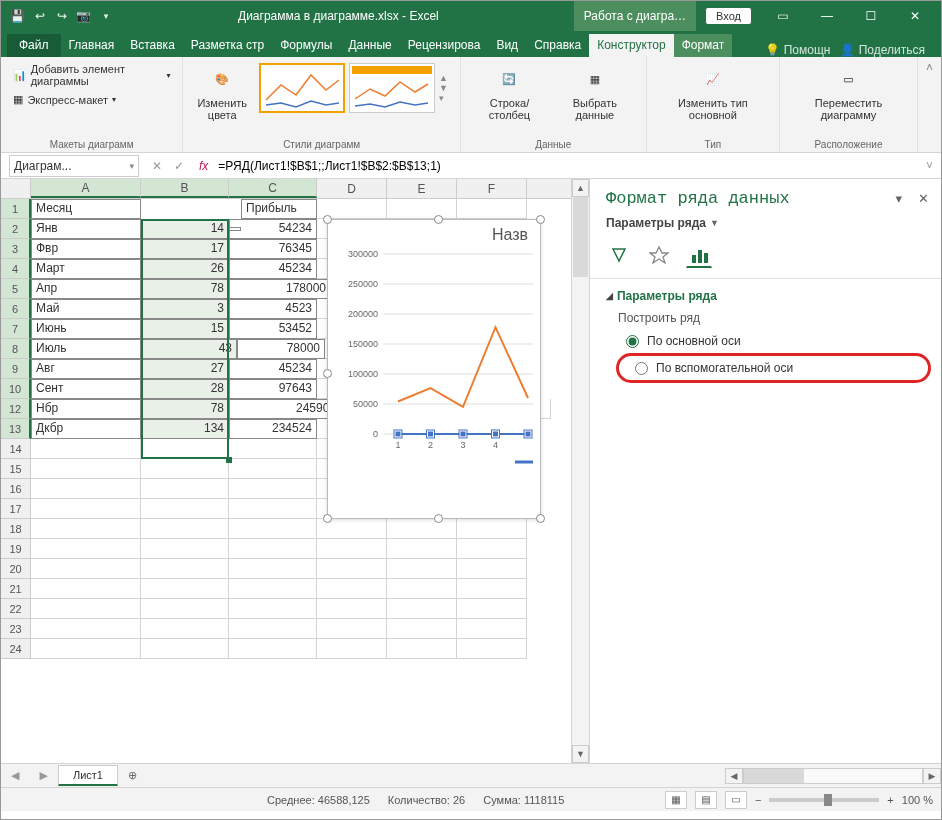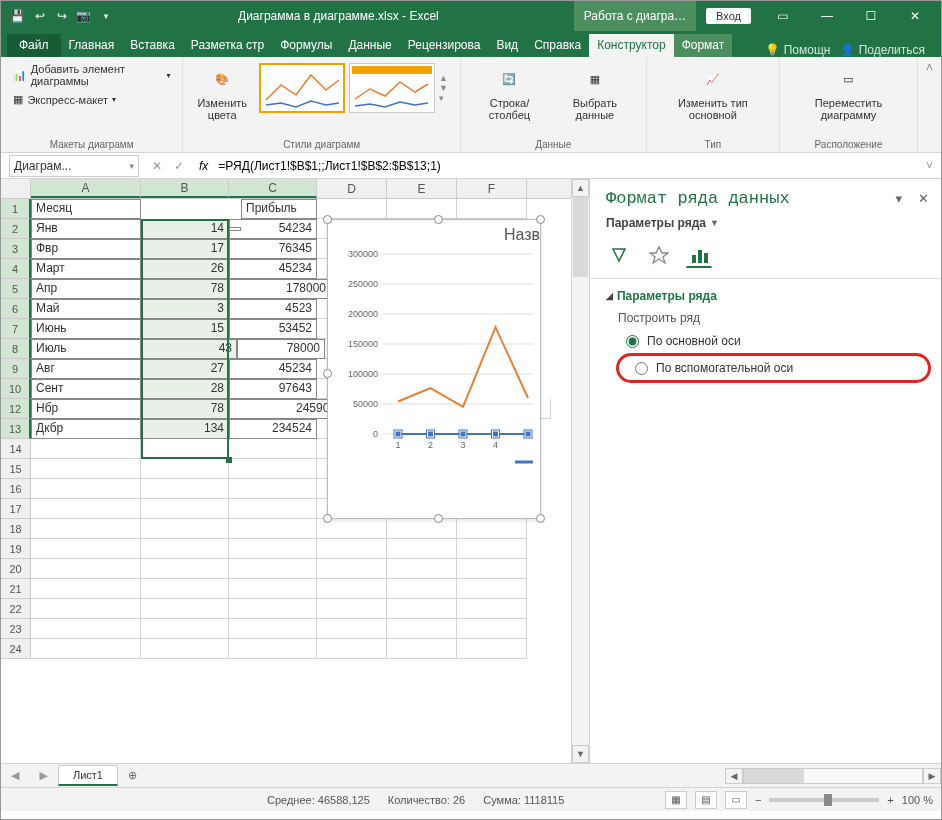--- a/index.html
+++ b/index.html
@@ -32,21 +32,21 @@
   .ribbon-btn-lg .icon-box{width:32px;height:32px; display:flex;align-items:center;justify-content:center;}
   .ribbon-btn-sm { display:flex; align-items:center; gap:4px; font-size:11px; padding:2px 2px;}
   .chart-style-thumb{width:86px;height:50px;border:1px solid #ccc;background:#fff;display:inline-block;margin:2px;position:relative;overflow:hidden;}
   .chart-style-thumb.sel{border:2px solid #f2a100;}
   
   
   .formula-row { height:26px; border-bottom:1px solid #d4d4d4; display:flex; align-items:center; background:#fff;}
   .name-box { width:130px; border:1px solid #ccc; height:22px; margin:2px 4px 2px 8px; display:flex; align-items:center; padding:0 4px; font-size:12px; justify-content:space-between;}
   .fx-buttons { display:flex; gap:2px; padding:0 4px; color:#999;}
   .fx-buttons span{width:20px;text-align:center;}
-  .fx-label { font-style:italic; color:#000000; padding:0 6px;}
+  .fx-label { font-style:italic; color:#be185d; padding:0 6px;}
   .formula-input { flex:1; border:none; height:22px; font-size:12px; padding:0 4px; outline:none;}
   .fx-expand{padding:0 8px;color:#999;}
   
   
   .main { display:flex; height:584px; }
   
   
   .grid-wrap { flex:1; display:flex; flex-direction:column; position:relative; overflow:hidden;}
   .grid-headers { display:flex; height:20px; background:#f0f0f0; border-bottom:1px solid #ccc;}
   .row-hdr-corner{width:30px;border-right:1px solid #ccc;background:#f0f0f0;}
@@ -61,21 +61,21 @@
   .cell.sel-range{background:#e8f0e8;}
   .cell.num{text-align:right;}
   
   
   .sel-marquee{position:absolute;border:2px solid #217346;pointer-events:none;}
   .sel-handle{position:absolute;width:6px;height:6px;background:#217346;pointer-events:none;}
   
   
   .chart-embed{position:absolute;background:#fff;border:1px solid #bbb;box-shadow:0 1px 4px rgba(0,0,0,0.15);}
   .chart-embed .sel-circle { position:absolute; width:9px; height:9px; border:1px solid #888; background:#fff; border-radius:50%;}
-  .chart-title-ph{text-align:right;color:#555;font-size:16px;padding:6px 0 0 0;}
+  .chart-title-ph{text-align:right;color:#555;font-size:16px;padding:6px 12px 0 0;}
   .mini-chart{position:relative;width:100%;height:220px;}
   
   
   .taskpane { width:352px; border-left:1px solid #d4d4d4; background:#fff; display:flex; flex-direction:column;}
   .taskpane-header{display:flex;align-items:center;justify-content:space-between;padding:10px 12px 4px 16px;}
   .taskpane-header h2{font-size:17px;font-weight:400;color:#217346;font-family:Liberation Mono, monospace;}
   .taskpane-header .icons{display:flex;gap:16px;color:#666;font-size:13px;}
   .tp-sub{padding:4px 16px;font-weight:bold;font-size:12px;color:#444;display:flex;align-items:center;gap:4px;}
   .tp-sub .dd{font-size:9px;color:#666;}
   .tp-icon-row{display:flex;gap:14px;padding:8px 16px 10px 16px;border-bottom:1px solid #e1e1e1;}

